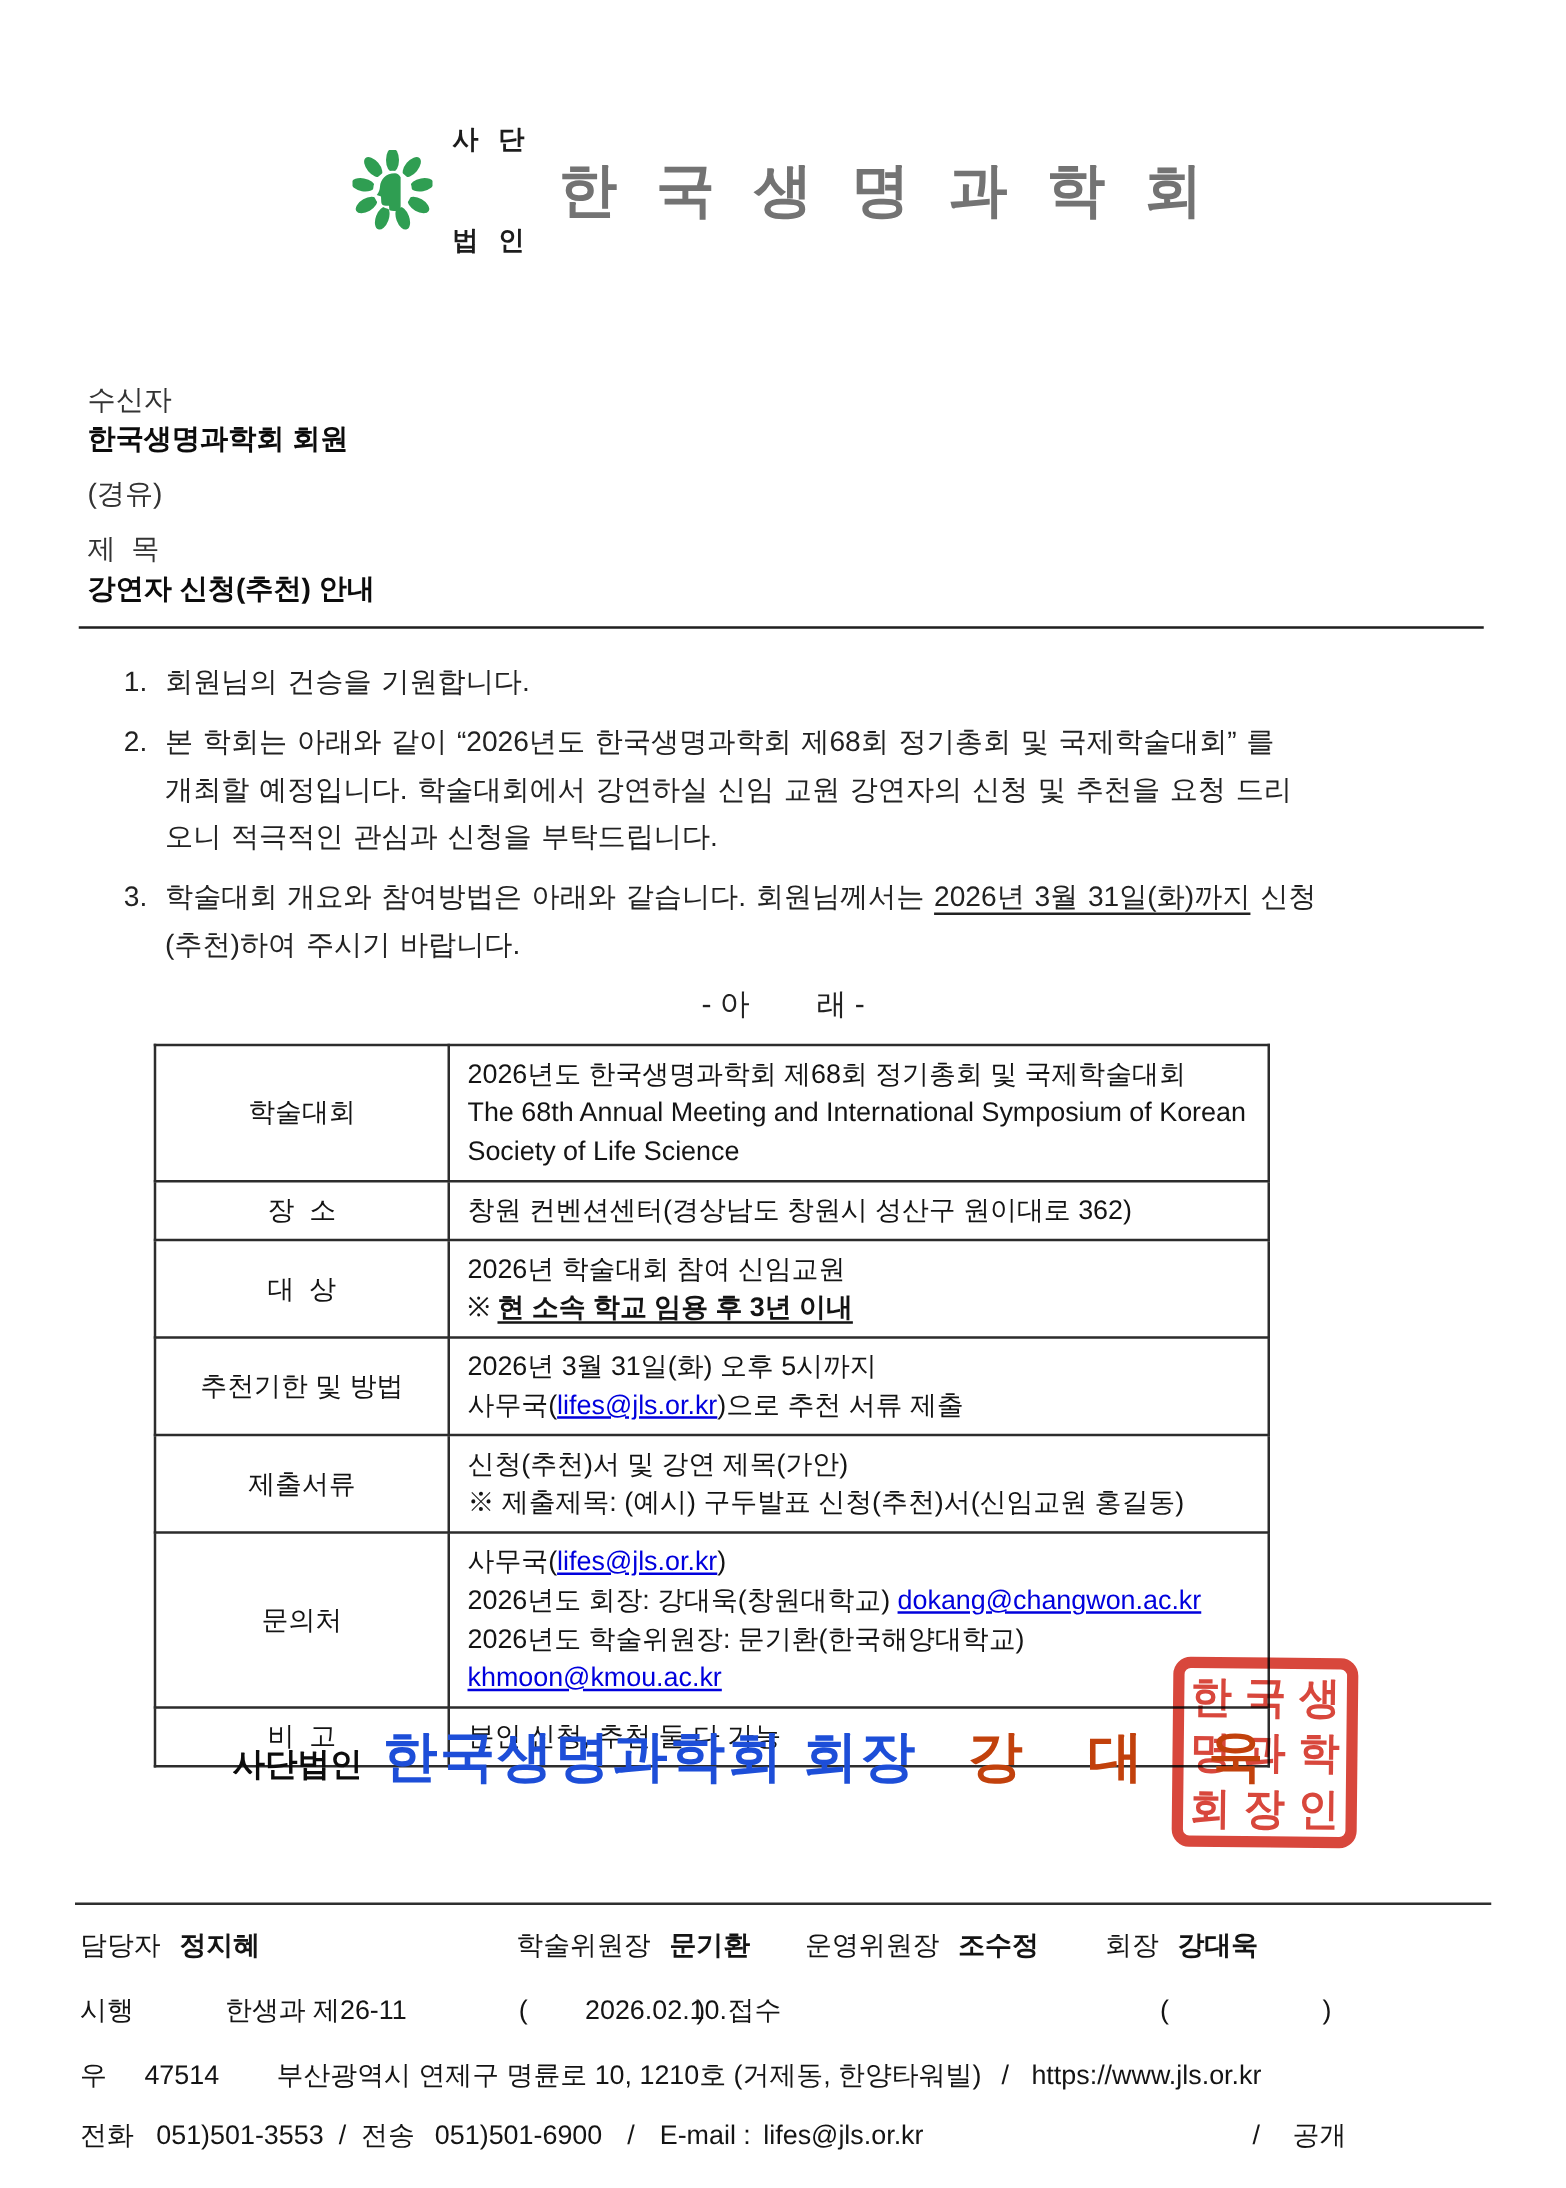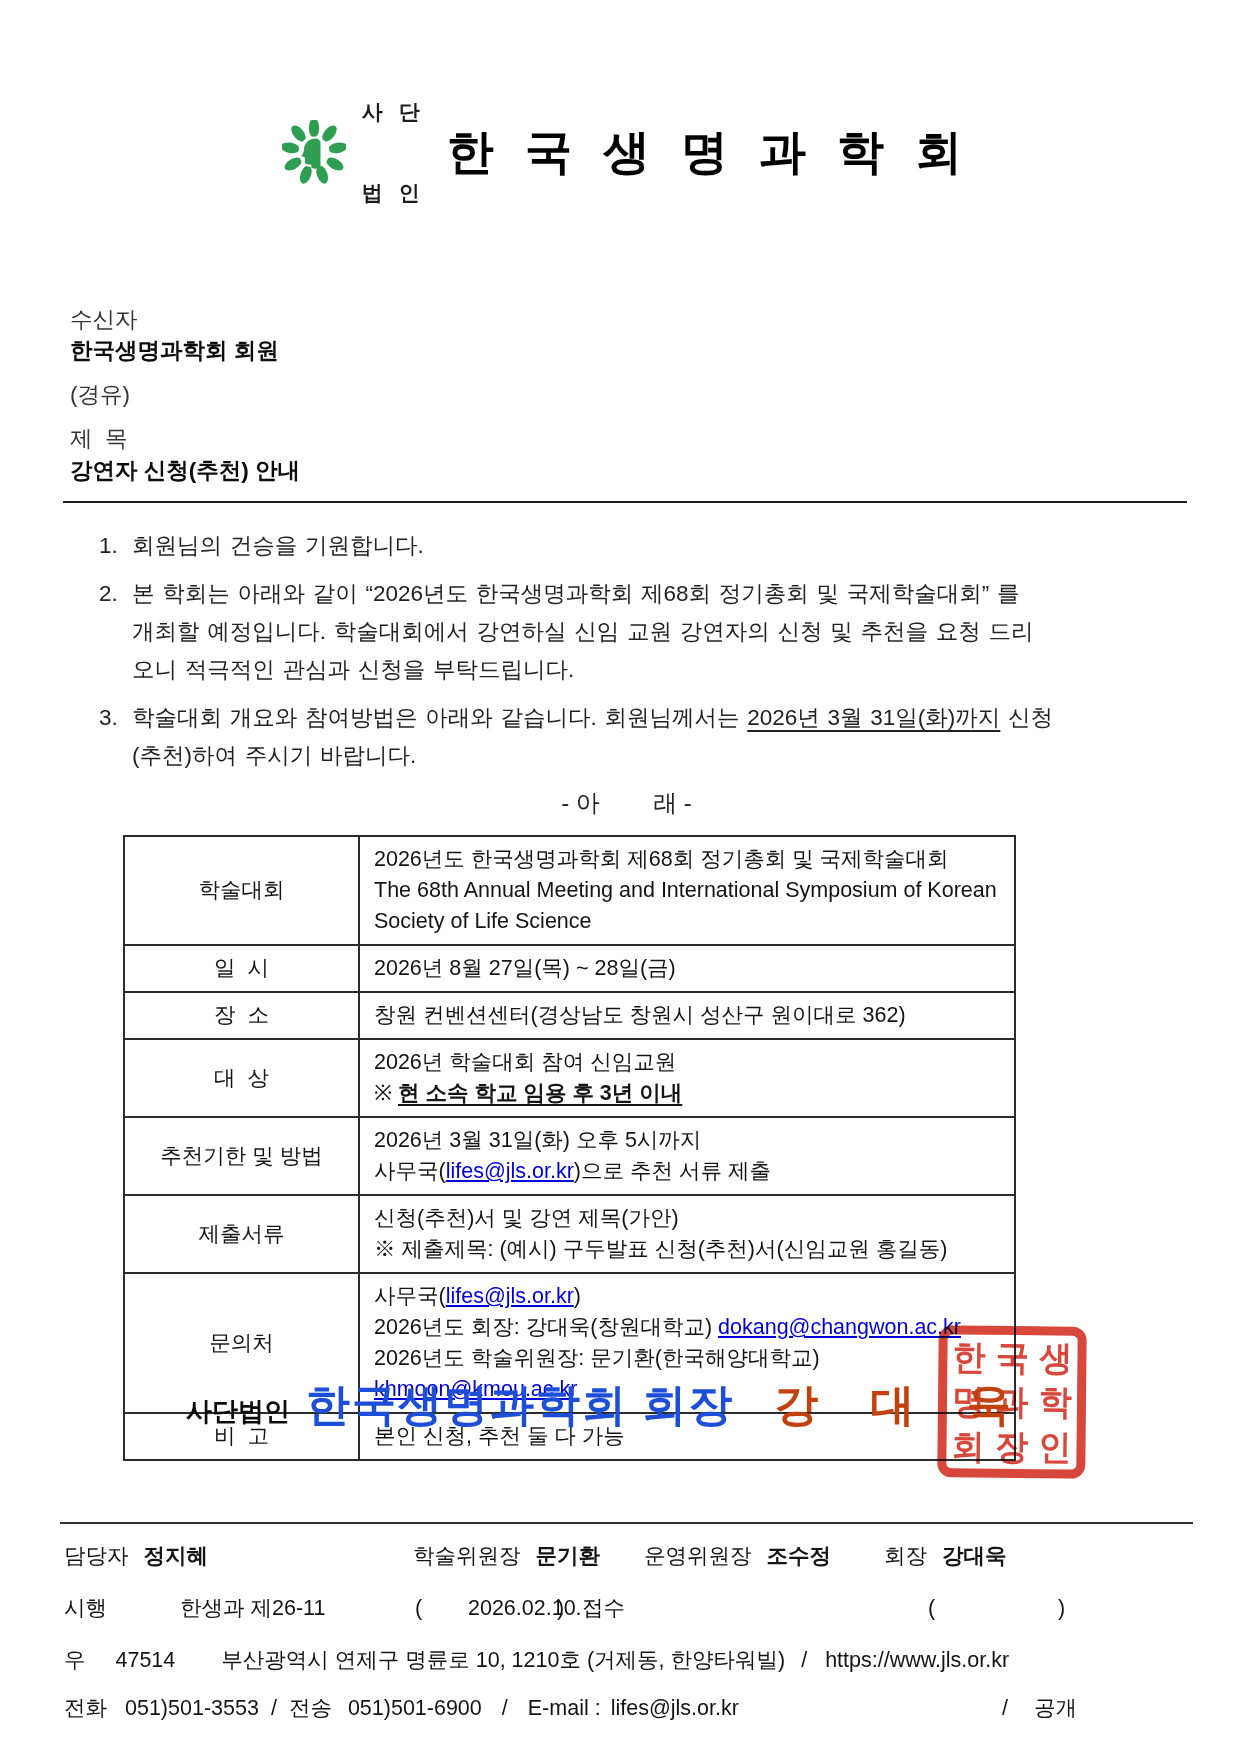--- a/index.html
+++ b/index.html
@@ -3,21 +3,21 @@
 <meta charset="utf-8">
 <style>
   html,body{margin:0;padding:0;background:#fff;}
   .page{position:relative;width:1253px;height:1750px;background:#ffffff;overflow:hidden;
         color:#111;font-family:"Liberation Sans",sans-serif;}
 
   
   .header{display:flex;align-items:center;justify-content:center;padding-top:44px;gap:16px;}
   .logo{width:64px;height:64px;flex:0 0 auto;}
   .org-type{font-size:21px;line-height:27px;letter-spacing:5px;font-weight:600;color:#1c1c1c;white-space:pre;}
-  .org-name{font-size:47px;font-weight:800;letter-spacing:9px;color:#000000;margin-left:4px;white-space:pre;}
+  .org-name{font-size:47px;font-weight:800;letter-spacing:9px;color:#737373;margin-left:4px;white-space:pre;}
 
   
   .addr-block{margin:44px 0 0 70px;font-size:22.5px;color:#1b1b1b;}
   .a-row{display:flex;margin-bottom:13px;line-height:31px;flex-direction:column;}
   .a-label{width:112px;white-space:pre;color:#333;}
   .a-value-bold{font-weight:700;color:#0c0c0c;}
   .subject-lines{font-weight:700;color:#0c0c0c;width:840px;line-height:33px;}
   .hr1{margin:14px 0 0 63px;width:1124px;border-top:2px solid #1f1f1f;}
 
   
@@ -134,24 +134,20 @@
     <tbody>
       <tr>
         <td class="lab">학술대회</td>
         <td>
           <div>2026년도 한국생명과학회 제68회 정기총회 및 국제학술대회</div>
           <div>The 68th Annual Meeting and International Symposium of Korean</div>
           <div>Society of Life Science</div>
         </td>
       </tr>
       <tr>
-        <td class="lab">일  시</td>
-        <td>2026년 8월 27일(목) ~ 28일(금)</td>
-      </tr>
-      <tr>
         <td class="lab">장  소</td>
         <td>창원 컨벤션센터(경상남도 창원시 성산구 원이대로 362)</td>
       </tr>
       <tr>
         <td class="lab">대  상</td>
         <td>
           <div>2026년 학술대회 참여 신임교원</div>
           <div><span>※ </span><span class="bold-u">현 소속 학교 임용 후 3년 이내</span></div>
         </td>
       </tr>

